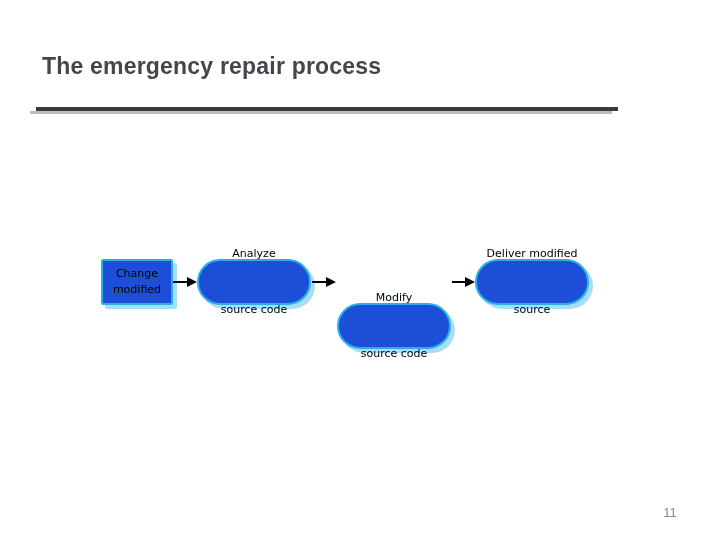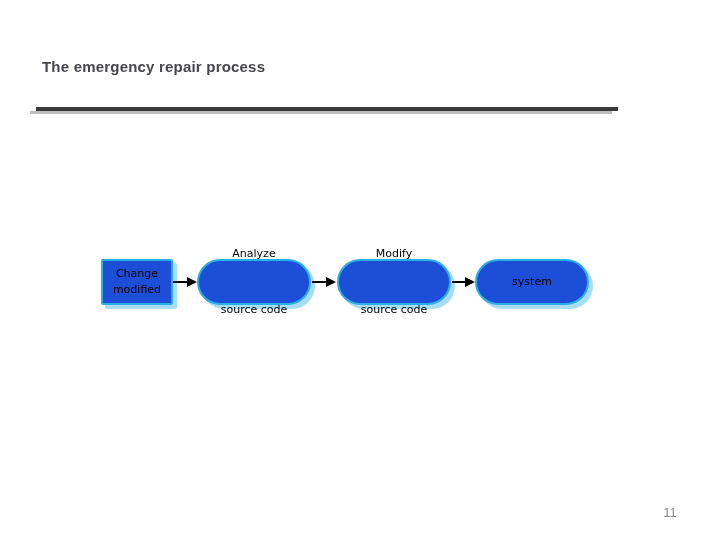--- a/index.html
+++ b/index.html
@@ -15,21 +15,21 @@
     position: relative;
     width: 720px;
     height: 540px;
     background: #ffffff;
   }
   .slide-title {
     position: absolute;
     left: 42px;
     top: 53px;
     font-family: "Liberation Sans", sans-serif;
-    font-size: 15px;
+    font-size: 23px;
     font-weight: bold;
     color: #45454d;
     line-height: 27px;
     letter-spacing: 0.2px;
     white-space: nowrap;
   }
   .title-rule-shadow {
     position: absolute;
     left: 30px;
     top: 111px;
@@ -66,21 +66,21 @@
     justify-content: center;
     text-align: center;
     font-family: "DejaVu Sans", "Liberation Sans", sans-serif;
     font-size: 11px;
     line-height: 16px;
     color: #000000;
   }
   .node.rect     { left: 101px; width: 72px;  border-radius: 2px; }
   .node.stadium  { border-radius: 23px; gap: 40px; }
   .node.n1       { left: 197px; width: 114px; }
-  .node.n2       { left: 337px; width: 114px; }
+  .node.n2       { left: 337px; width: 114px; margin-top: 44px; }
   .node.n3       { left: 475px; width: 114px; }
   .node span { display: block; white-space: nowrap; }
 
   .arrow-line {
     position: absolute;
     top: 281px;
     height: 2px;
     background: #000000;
   }
   .arrow-head {
@@ -146,20 +146,21 @@
       <span>Modify</span>
       <span>source code</span>
     </div>
 
     <div class="arrow a3">
       <div class="arrow-line"></div>
       <div class="arrow-head"></div>
     </div>
 
     <div class="node stadium n3">
-      <span>system</span>
+      <span>Deliver modified</span>
+      <span>source</span>
     </div>
 
   </div>
 
   <div class="page-number">11</div>
 
 </div>
 
 </body></html>

